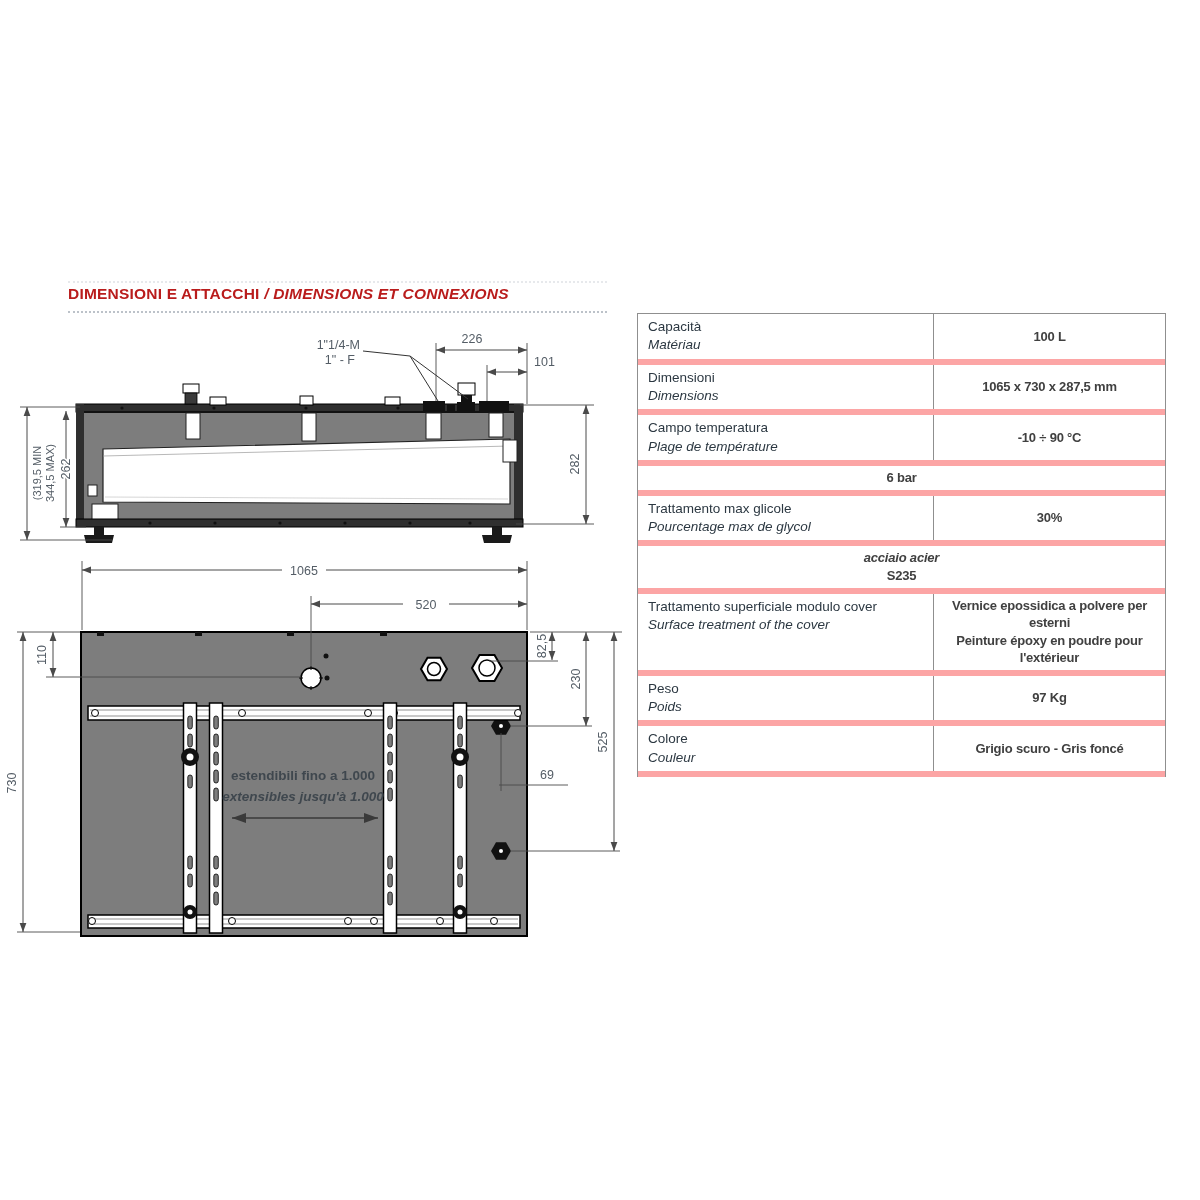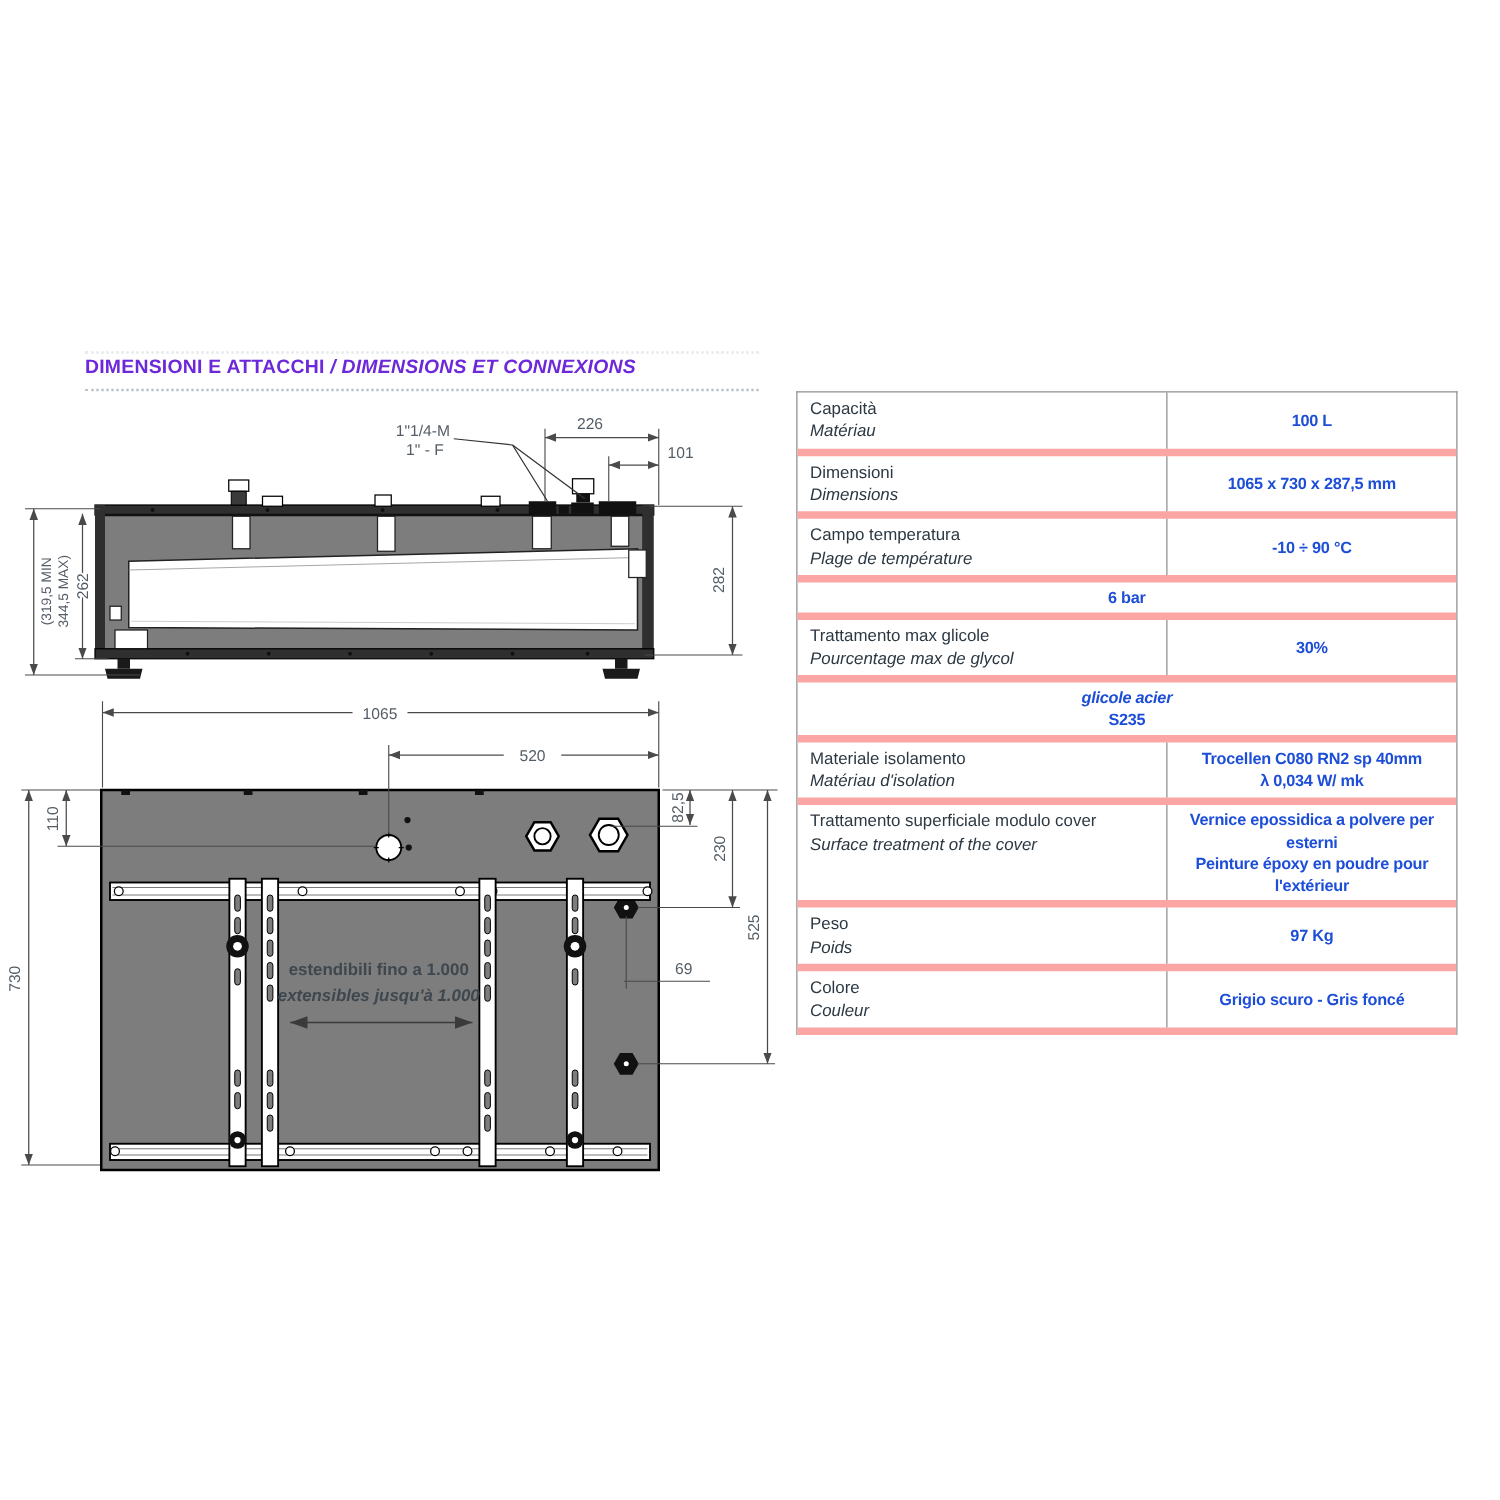--- a/index.html
+++ b/index.html
@@ -3,21 +3,21 @@
 <meta charset="utf-8">
 <style>
   html,body{margin:0;padding:0;}
   body{
     width:1200px;height:1200px;background:#ffffff;position:relative;
     font-family:"Liberation Sans", sans-serif;overflow:hidden;
   }
   
   .hdr{
     position:absolute;left:68px;top:285px;width:560px;
-    font-size:15.5px;font-weight:bold;color:#6d28d9;letter-spacing:.2px;white-space:nowrap;
+    font-size:15.5px;font-weight:bold;color:#b91c1c;letter-spacing:.2px;white-space:nowrap;
   }
   .hdr .fr{font-style:italic;}
   .rule-faint{position:absolute;left:68px;top:281px;width:539px;border-top:2px dotted #e7e9ec;}
   .rule-main{position:absolute;left:68px;top:311px;width:539px;border-top:2px dotted #bcc2c9;}
 
   
   svg.draw{position:absolute;left:0;top:0;}
   .ext{stroke:#4a4a4a;stroke-width:.9;fill:none;}
   .dim{stroke:#4a4a4a;stroke-width:1;fill:none;}
   .lead{stroke:#333;stroke-width:1;fill:none;}
@@ -35,21 +35,21 @@
     border:1px solid #8f8f8f;border-bottom:none;
   }
   .trow{display:flex;border-bottom:6px solid #fca5a5;}
   .tlabel{
     width:296px;box-sizing:border-box;border-right:1px solid #8f8f8f;
     padding:4px 8px 4px 10px;color:#2c3842;font-size:13.5px;line-height:1.36;
   }
   .lab-fr{font-style:italic;}
   .tvalue{
     flex:1;display:flex;flex-direction:column;justify-content:center;align-items:center;
-    text-align:center;font-weight:bold;color:#1d4ed8;font-size:13px;line-height:1.35;
+    text-align:center;font-weight:bold;color:#404040;font-size:13px;line-height:1.35;
     padding:3px 5px;letter-spacing:-0.2px;
   }
   .tvalue .it{font-style:italic;}
 </style>
 </head>
 <body>
 
 <div class="rule-faint"></div>
 
 <div class="hdr">
@@ -355,32 +355,22 @@
         <div class="tlabel">
           <div class="lab-it">Trattamento max glicole</div>
           <div class="lab-fr">Pourcentage max de glycol</div>
         </div>
         <div class="tvalue">
           <div>30%</div>
         </div>
       </div>
       <div class="trow">
         <div class="tvalue">
-          <div class="it">glicole acier</div>
+          <div class="it">acciaio acier</div>
           <div>S235</div>
-        </div>
-      </div>
-      <div class="trow">
-        <div class="tlabel">
-          <div class="lab-it">Materiale isolamento</div>
-          <div class="lab-fr">Matériau d'isolation</div>
-        </div>
-        <div class="tvalue">
-          <div>Trocellen C080 RN2 sp 40mm</div>
-          <div>λ 0,034 W/ mk</div>
         </div>
       </div>
       <div class="trow">
         <div class="tlabel">
           <div class="lab-it">Trattamento superficiale modulo cover</div>
           <div class="lab-fr">Surface treatment of the cover</div>
         </div>
         <div class="tvalue">
           <div>Vernice epossidica a polvere per esterni</div>
           <div>Peinture époxy en poudre pour l'extérieur</div>

